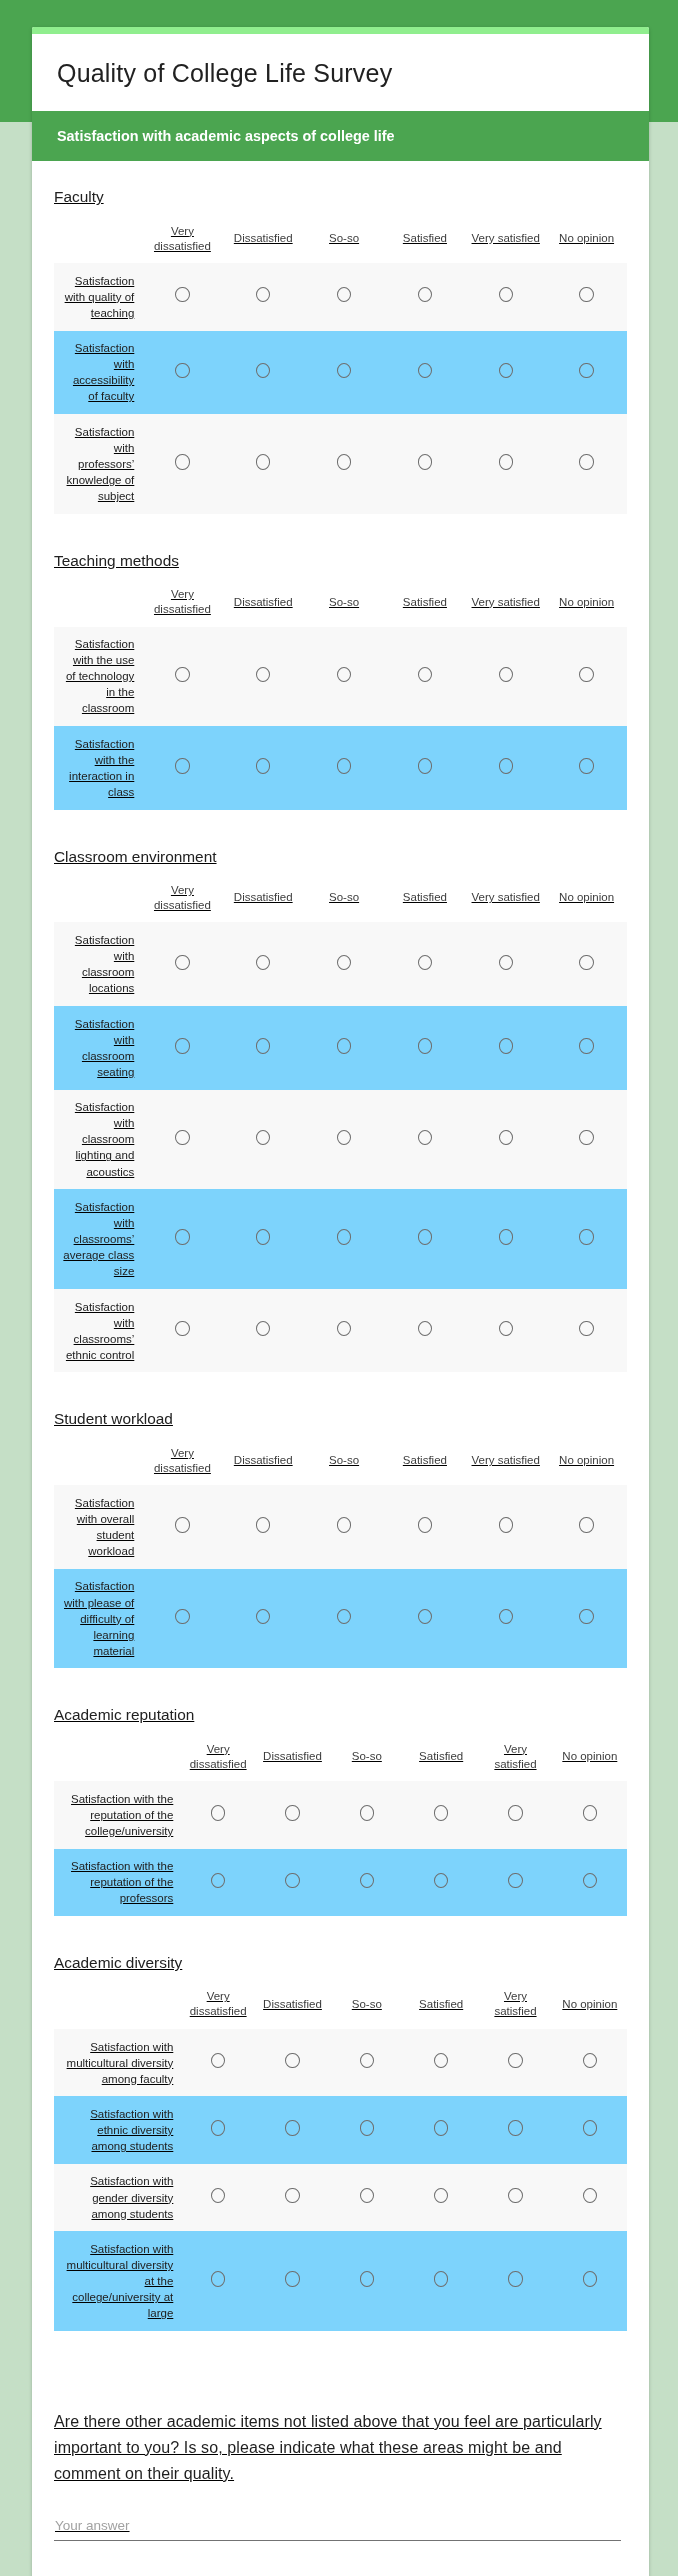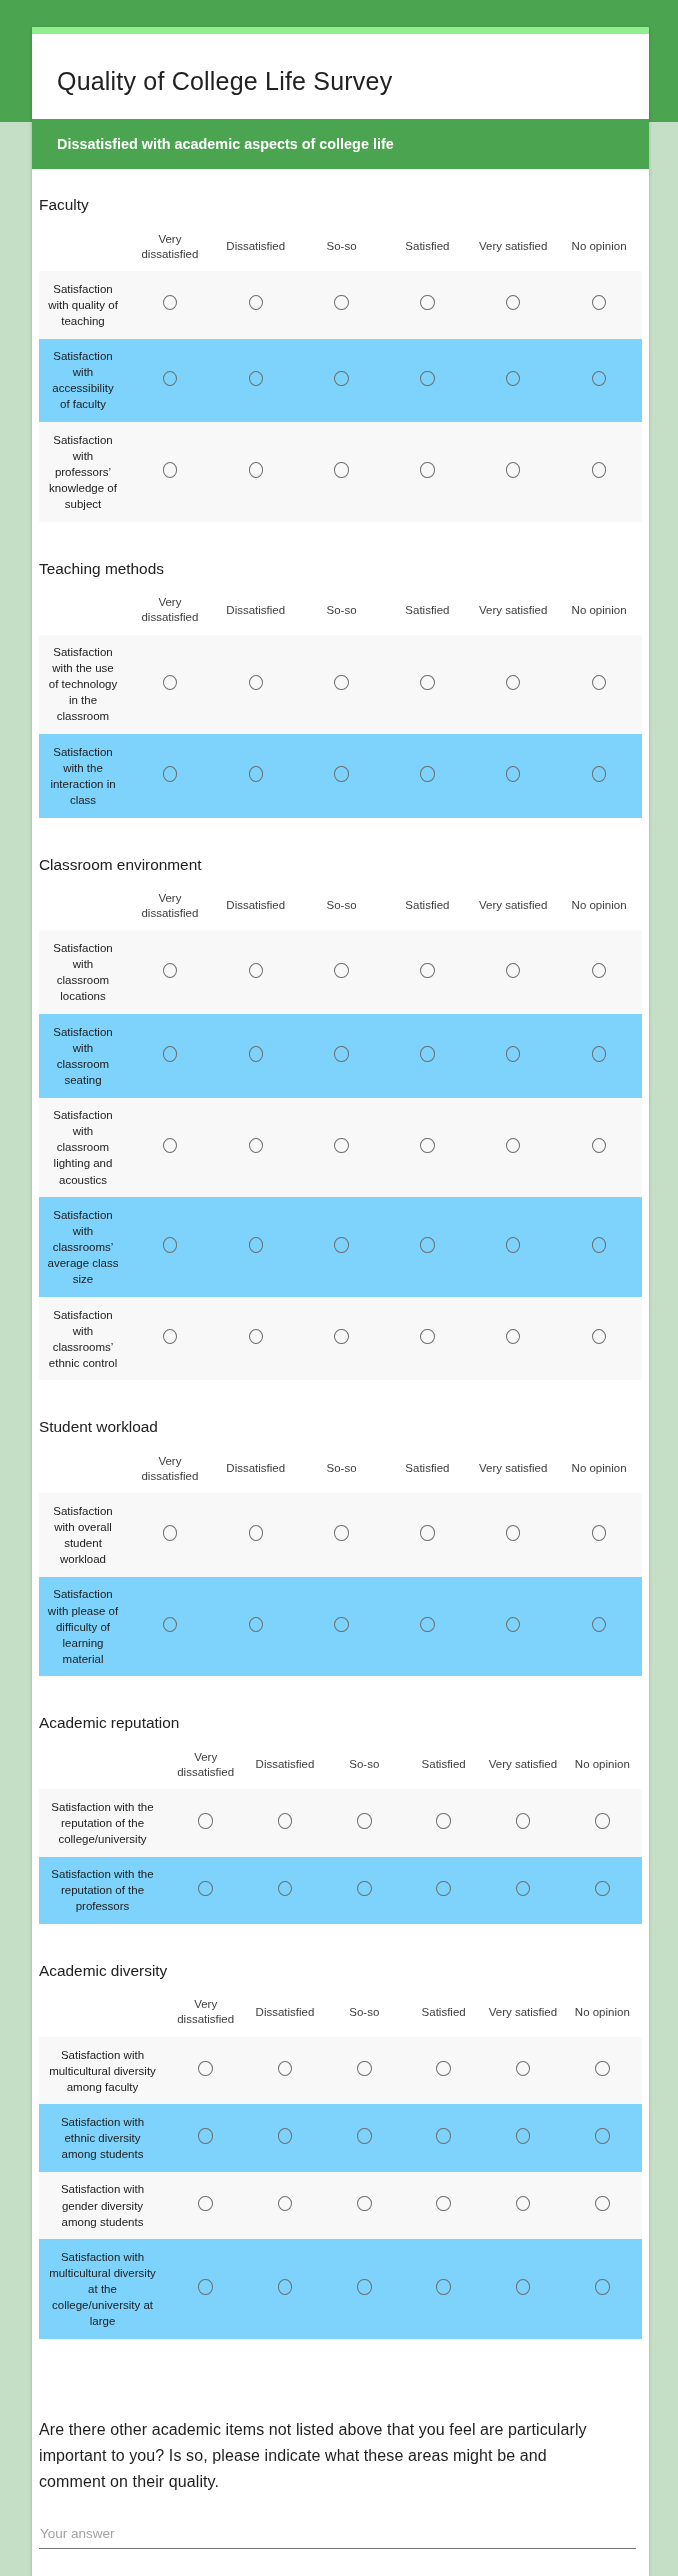--- a/index.html
+++ b/index.html
@@ -18,28 +18,28 @@
     width: 617px;
     margin: -95px 0 0 32px;
     background: #ffffff;
     border-radius: 1.9px;
     box-shadow: 0 1px 3.8px rgba(0,0,0,0.22);
     padding-bottom: 50px;
   }
   .accent-strip { height: 6.7px; background: #90ee8e; border-radius: 1.9px 1.9px 0 0; }
   .title-block { padding: 25px 25px 23px 25px; }
   h1.form-title {
-    font-size: 25px; font-weight: 400; color: #212121; letter-spacing: 0.2px; margin-top: 8px;
+    font-size: 25px; font-weight: 400; color: #212121; letter-spacing: 0.2px;
   }
   .section-band {
     background: #4ba550; color: #ffffff;
     font-size: 14.4px; font-weight: 700;
     padding: 17.3px 25px;
   }
-  .content { padding: 0 7px; }
+  .content { padding: 0 22px; text-decoration: underline; }
   h2.grid-title {
     font-size: 15.4px; font-weight: 500; color: #212121;
     margin: 38px 0 11.5px 0;
   }
   h2.grid-title.first { margin-top: 27px; }
   table.grid {
     width: 100%; border-collapse: collapse; table-layout: fixed;
   }
   table.grid th {
     font-size: 11.5px; font-weight: 400; color: #3d3d3d;
@@ -50,21 +50,21 @@
   table.grid th.corner { background: #ffffff; }
   col.label-col { width: 88px; }
   table.grid.wide col.label-col { width: 127px; }
   table.grid td {
     padding: 9.6px 7.7px; vertical-align: middle;
   }
   table.grid tr.row-odd td { background: #f8f8f8; }
   table.grid tr.row-even td { background: #7dd3fc; }
   td.row-label {
     font-size: 11.5px; color: #212121; line-height: 1.4;
-    text-align: center;
+    text-align: right;
   }
   td.radio-cell { text-align: center; }
   .radio {
     display: inline-block;
     width: 14.4px; height: 15.4px;
     border: 1.9px solid #6e6e6e;
     border-radius: 50%;
     background: transparent;
     cursor: pointer;
   }
@@ -93,21 +93,21 @@
 
 <div class="top-band"></div>
 
 <div class="card">
   <div class="accent-strip"></div>
 
   <div class="title-block">
     <h1 class="form-title">Quality of College Life Survey</h1>
   </div>
 
-  <div class="section-band">Dissatisfied with academic aspects of college life</div>
+  <div class="section-band">Satisfaction with academic aspects of college life</div>
 
   <div class="content">
     <div id="grids">
         <h2 class="grid-title first">Faculty</h2>
         <table class="grid">
           <colgroup>
             <col class="label-col">
             <col>
             <col>
             <col>

